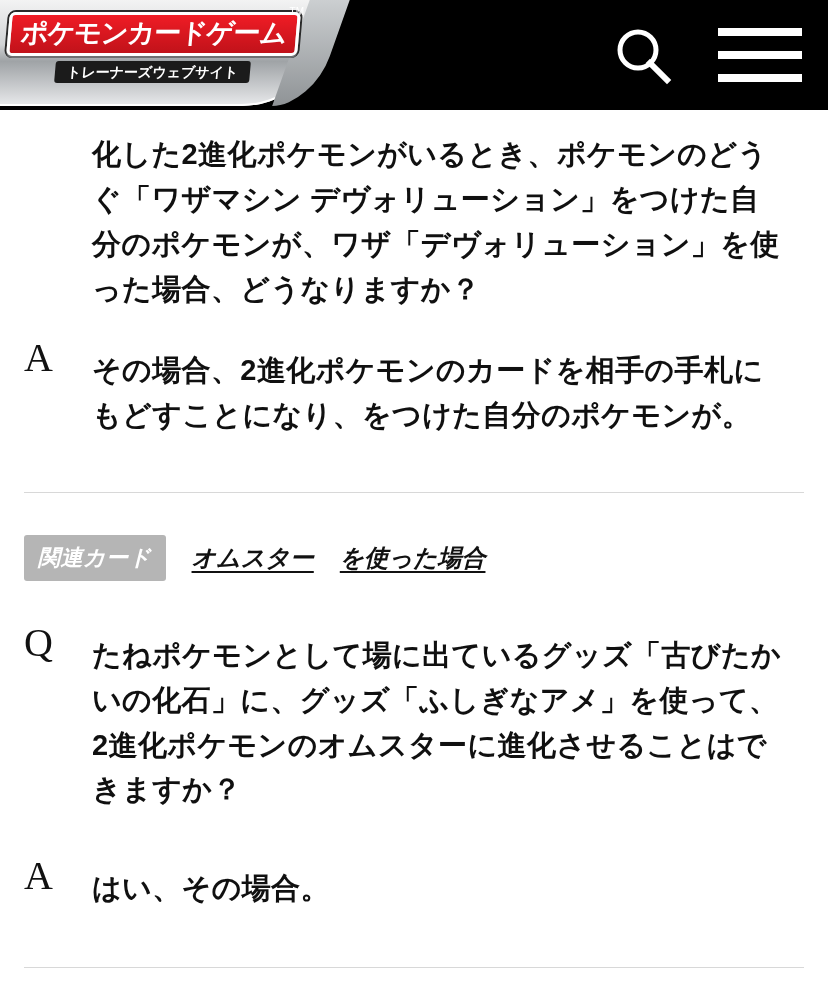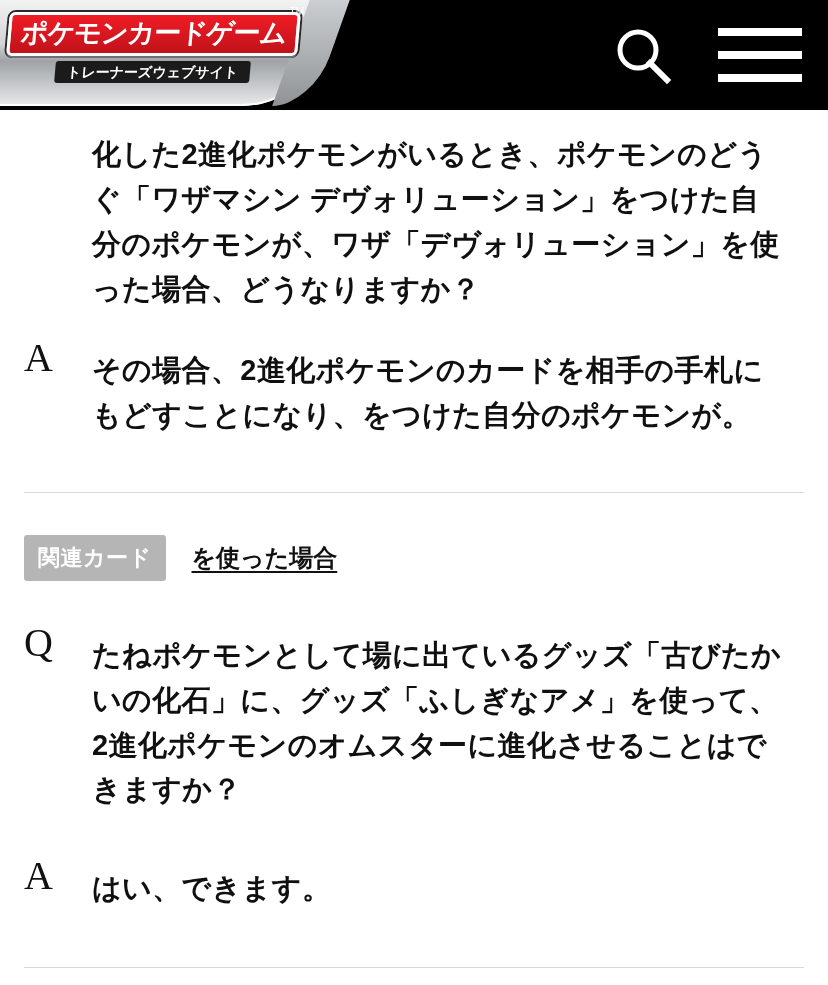--- a/index.html
+++ b/index.html
@@ -165,20 +165,21 @@
     background: #d8d8d8;
     margin: 42px 0 0 0;
   }
 
   .related {
     display: flex;
     align-items: center;
     gap: 26px;
     margin-top: 42px;
     flex-wrap: wrap;
+    font-style: italic;
   }
   .related-badge {
     background: #b5b5b5;
     color: #ffffff;
     font-size: 22px;
     font-weight: 700;
     padding: 8px 14px;
     border-radius: 3px;
     white-space: nowrap;
     letter-spacing: 0.5px;
@@ -246,31 +247,32 @@
     <div class="qa-mark">A</div>
     <div class="qa-body">
       <p class="qa-text">その場合、2進化ポケモンのカードを相手の手札にもどすことになり、をつけた自分のポケモンが。</p>
     </div>
   </div>
 
   <div class="divider"></div>
 
   <div class="related">
     <span class="related-badge">関連カード</span>
+    <a class="related-link" href="#">オムスター</a>
     <a class="related-link" href="#">を使った場合</a>
   </div>
 
   <div class="qa-block qa-group-2">
     <div class="qa-mark">Q</div>
     <div class="qa-body">
       <p class="qa-text">たねポケモンとして場に出ているグッズ「古びたかいの化石」に、グッズ「ふしぎなアメ」を使って、2進化ポケモンのオムスターに進化させることはできますか？</p>
     </div>
   </div>
 
   <div class="qa-block answer-2">
     <div class="qa-mark">A</div>
     <div class="qa-body">
-      <p class="qa-text">はい、できます。</p>
+      <p class="qa-text">はい、その場合。</p>
     </div>
   </div>
 
   <div class="bottom-divider"></div>
 </div>
 
 </body></html>

